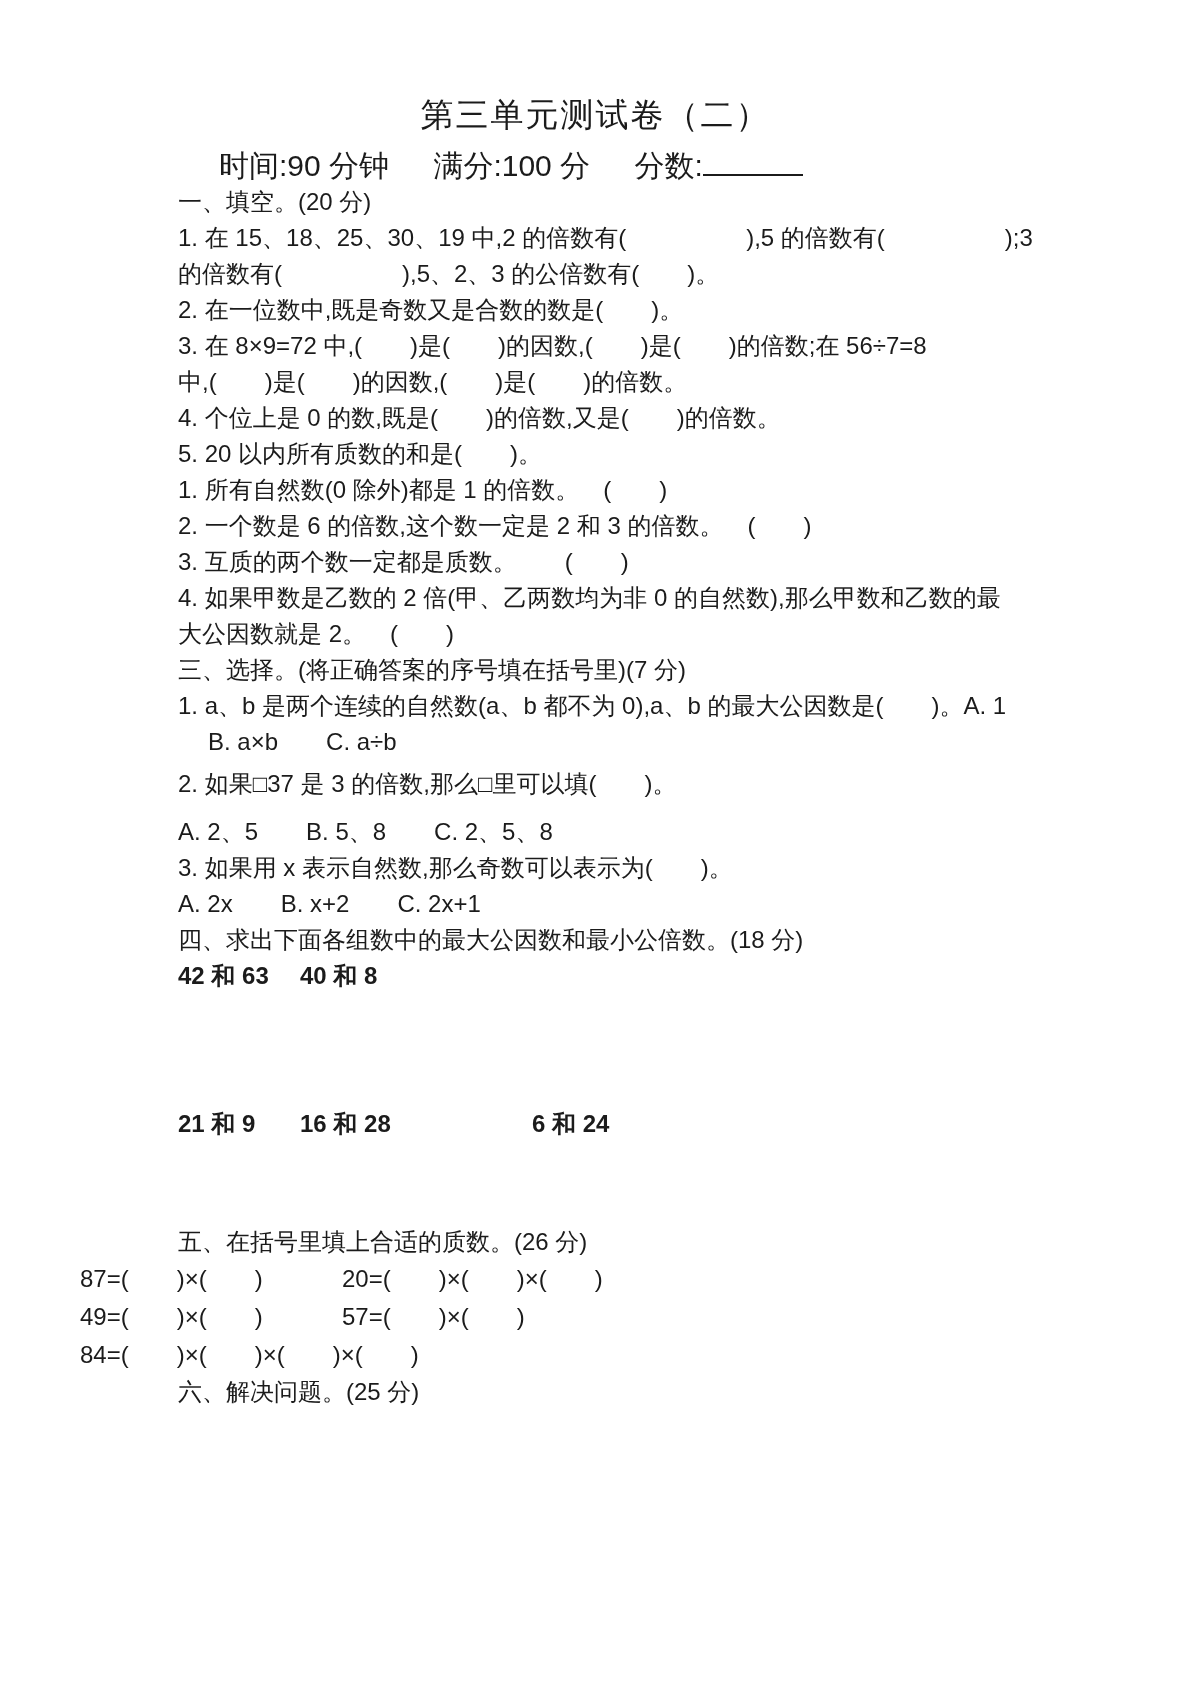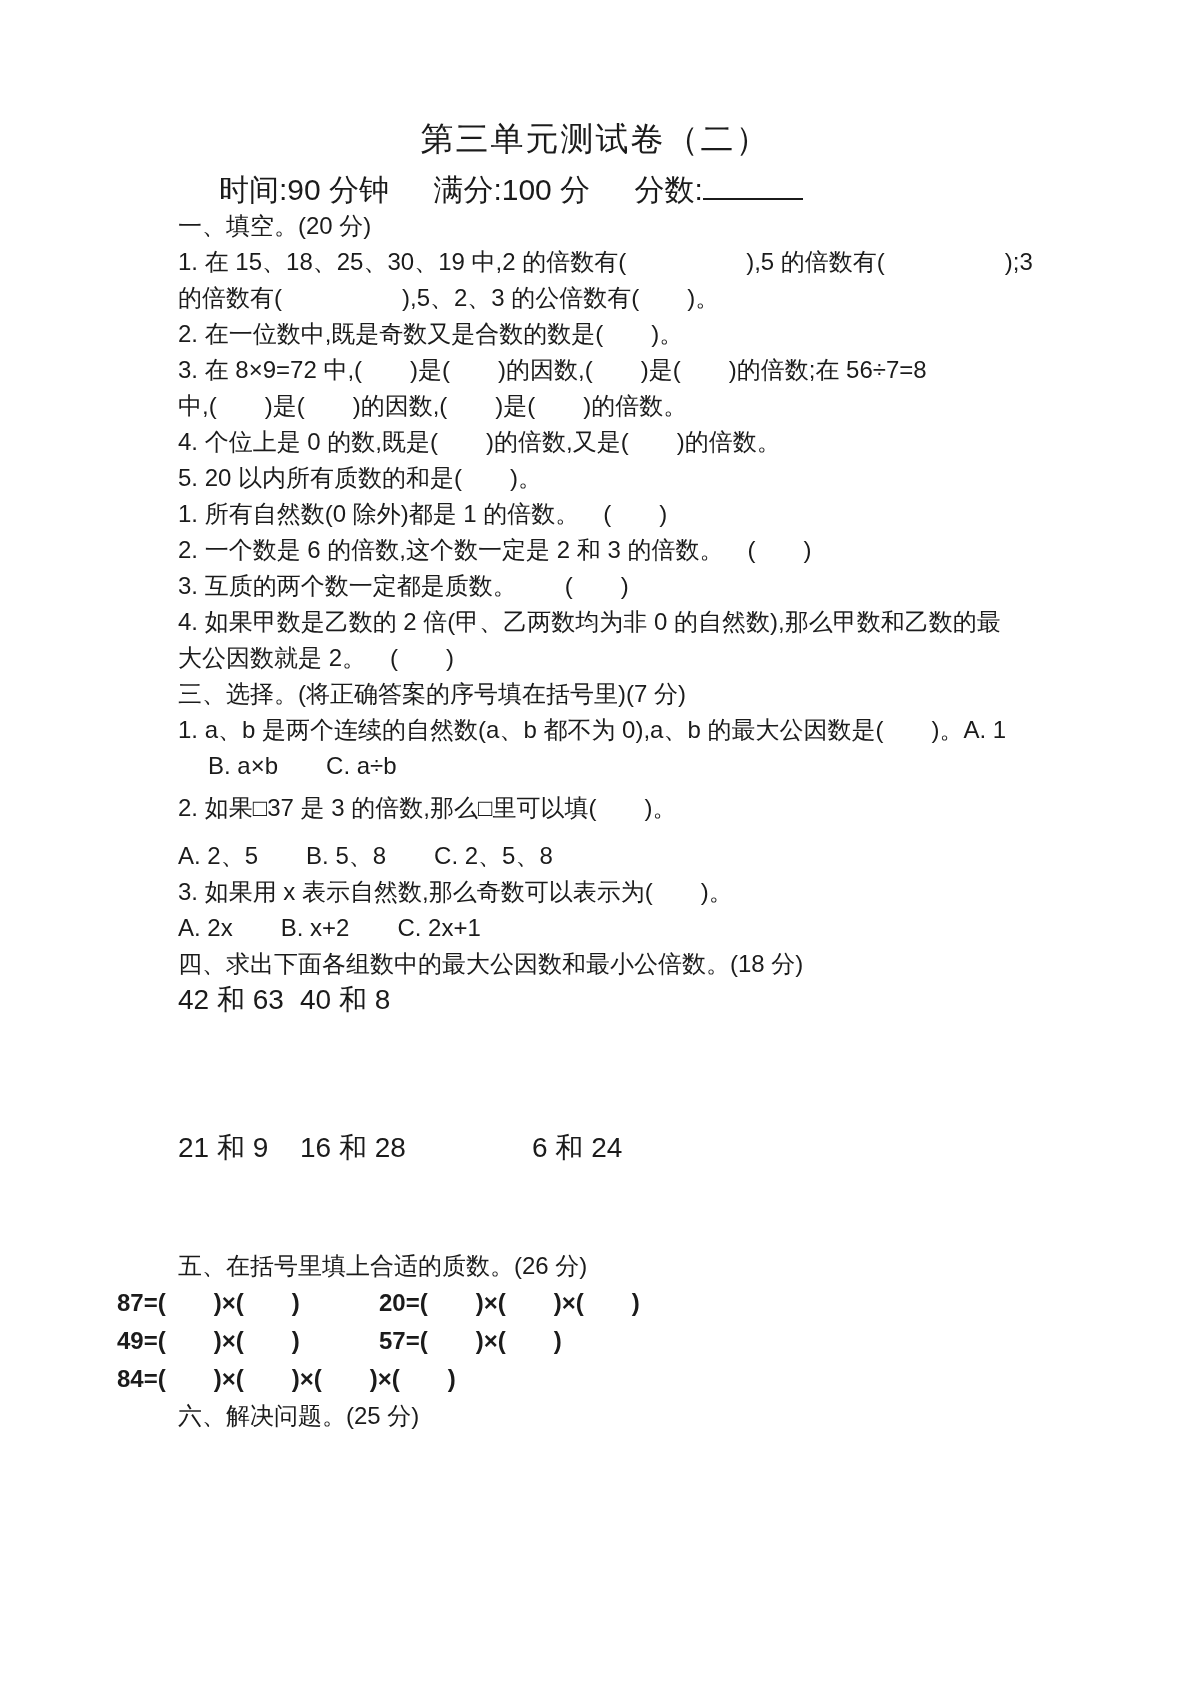--- a/index.html
+++ b/index.html
@@ -3,21 +3,21 @@
 <meta charset="utf-8">
 <style>
   html,body{margin:0;padding:0;background:#ffffff;}
   .page{
     position:relative;
     width:1191px;
     height:1684px;
     background:#ffffff;
     color:#1b1b1b;
     box-sizing:border-box;
-    padding-top:120px;
+    padding-top:96px;
     overflow:hidden;
     font-family:"Liberation Sans","DejaVu Sans",sans-serif;
   }
   .title{
     margin:0;
     font-family:"Liberation Serif","DejaVu Serif",serif;
     font-weight:400;
     font-size:33px;
     line-height:38px;
     text-align:center;
@@ -45,34 +45,34 @@
     font-weight:500;
     white-space:nowrap;
   }
   .indent{margin-left:208px;}
   .mt6{margin-top:6px;}
   .mt12{margin-top:12px;}
   .pairs-grid{
     display:grid;
     grid-template-columns:122px 232px auto;
     margin-left:178px;
-    font-size:28px;
+    font-size:24px;
     line-height:36px;
-    font-weight:400;
+    font-weight:700;
     white-space:nowrap;
   }
   .pairs-row2{margin-top:112px;}
   .s5-heading{margin-top:82px;}
   .prime-grid{
     display:grid;
     grid-template-columns:262px auto;
-    margin-left:117px;
+    margin-left:80px;
     font-size:24px;
     line-height:38px;
-    font-weight:700;
+    font-weight:400;
     white-space:nowrap;
   }
 </style>
 </head>
 <body>
 
 <div class="page">
 
   <h1 class="title">第三单元测试卷（二）</h1>
 

